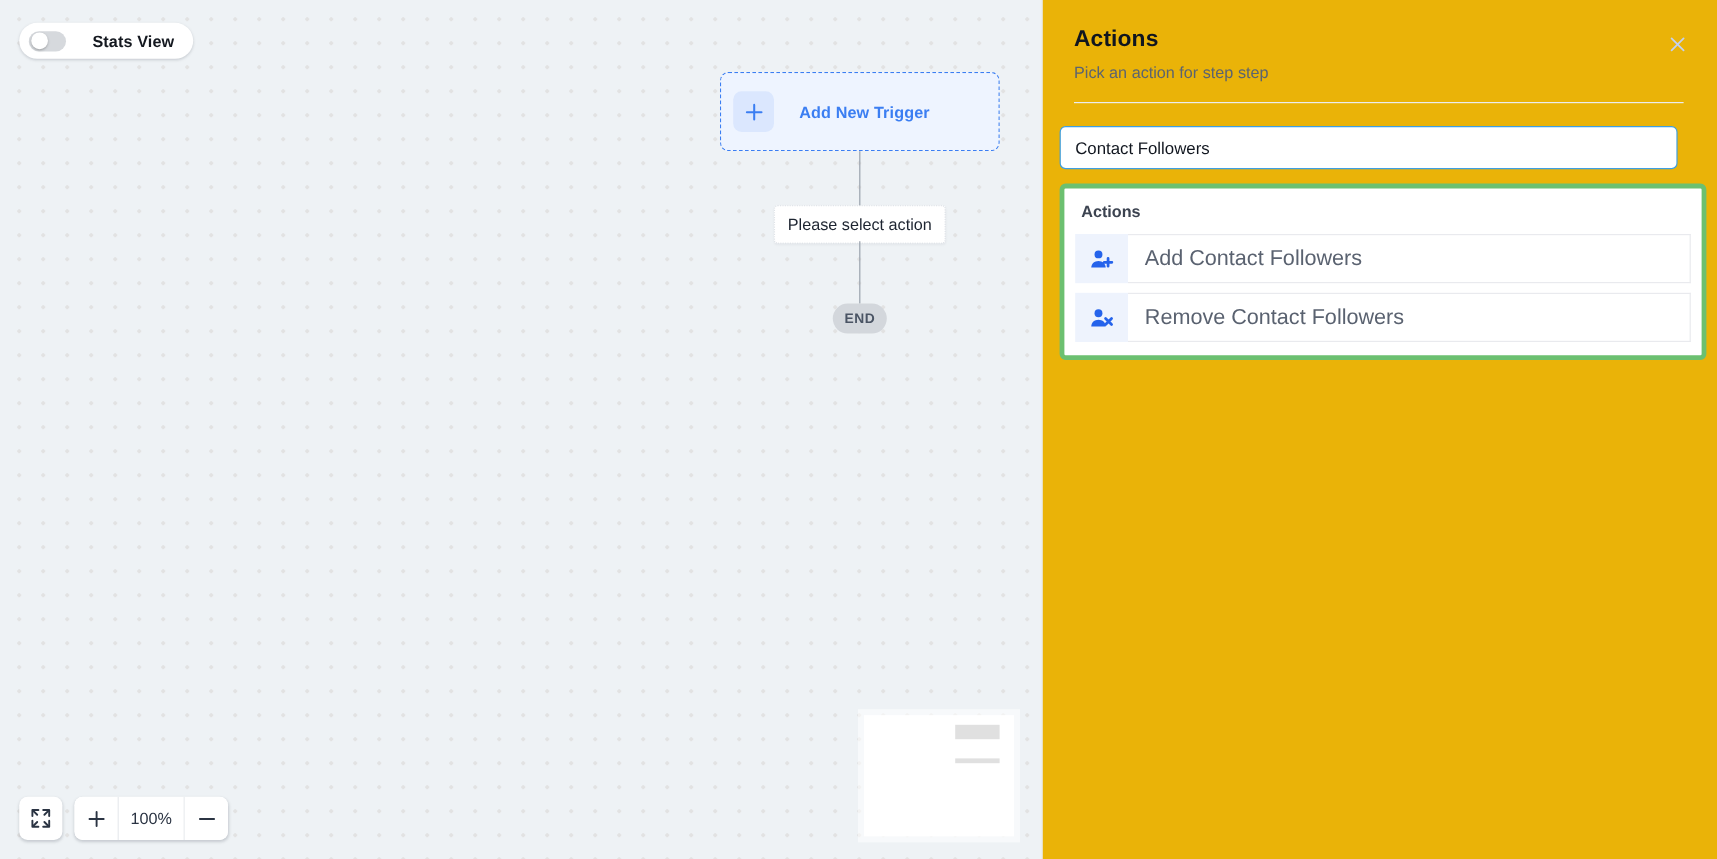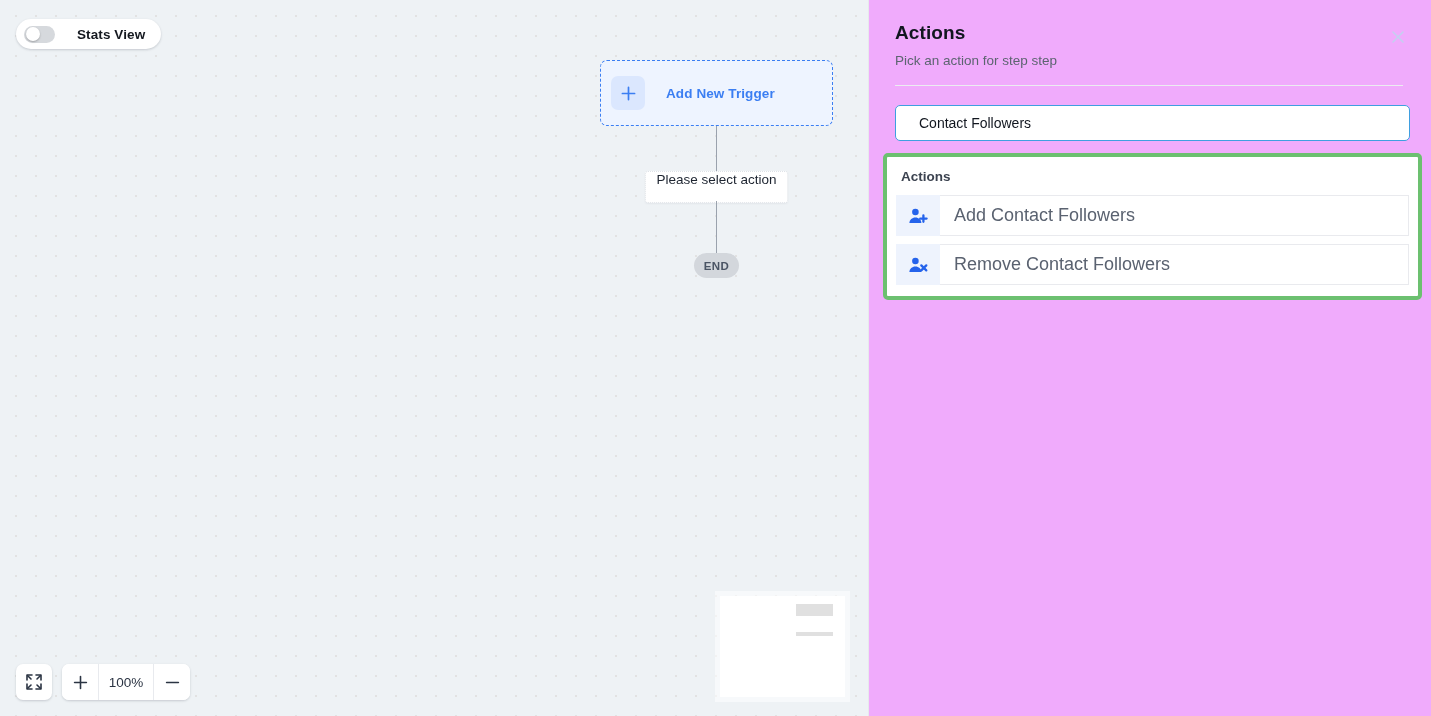--- a/index.html
+++ b/index.html
@@ -68,21 +68,21 @@
   }
   .edge-a { top: 126px; height: 48px; }
   .edge-b { top: 201px; height: 52px; }
 
   .select-action-node {
     position: absolute; left: 645px; top: 171px;
     width: 143px; height: 32px;
     background: #ffffff;
     border: 1px dotted #dfe3e8;
     border-radius: 3px;
-    display: flex; align-items: flex-start; justify-content: center;
+    display: flex; align-items: center; justify-content: center;
     box-shadow: 0 1px 2px rgba(16,24,40,0.05);
     cursor: pointer;
   }
   .select-action-label { font-size: 13.5px; color: #1d2430; }
 
   .end-node {
     position: absolute; left: 694px; top: 253px;
     width: 45px; height: 25px; border-radius: 13px;
     background: #d3d7dc;
     display: flex; align-items: center; justify-content: center; text-align: center;
@@ -124,42 +124,42 @@
   }
   .mm-block {
     position: absolute; background: #e0e0e0;
   }
   .mm-block-a { left: 76px; top: 8px; width: 37px; height: 12px; }
   .mm-block-b { left: 76px; top: 36px; width: 37px; height: 4px; }
 
   
   .panel {
     position: relative;
-    width: 562px; height: 716px; background: #f0abfc;
+    width: 562px; height: 716px; background: #eab308;
   }
   .panel-header { padding: 22px 28px 0 26px; position: relative; }
   .panel-title { font-size: 19px; font-weight: 700; color: #11161f; letter-spacing: .1px; }
   .panel-sub { font-size: 13.5px; color: #5c6470; margin-top: 9px; }
   .panel-divider { margin-top: 17px; height: 1px; background: #ebedf0; }
   .close-btn {
     position: absolute; right: 22px; top: 26px;
     width: 22px; height: 22px; cursor: pointer;
     display: flex; align-items: center; justify-content: center;
   }
 
   .panel-body { padding: 19px 24px 0 14px; }
 
   .search-input {
     display: block; width: 515px; height: 36px;
     border: 1.8px solid #3f9fe0; border-radius: 5px;
-    padding: 0 23px; font-size: 14px; color: #11161f;
+    padding: 0 12px; font-size: 14px; color: #11161f;
     font-family: "Liberation Sans", sans-serif;
     outline: none; background: #ffffff;
     caret-color: #1f8ae0;
-    margin-left: 12px;
+    margin-left: 0;
   }
 
   .results-box {
     margin-top: 12px; width: 539px;
     border: 4px solid #6cc070; border-radius: 5px;
     background: #ffffff;
     padding: 11px 9px 11px 9px;
   }
   .results-group-title {
     font-size: 13.5px; font-weight: 700; color: #3c4350;

